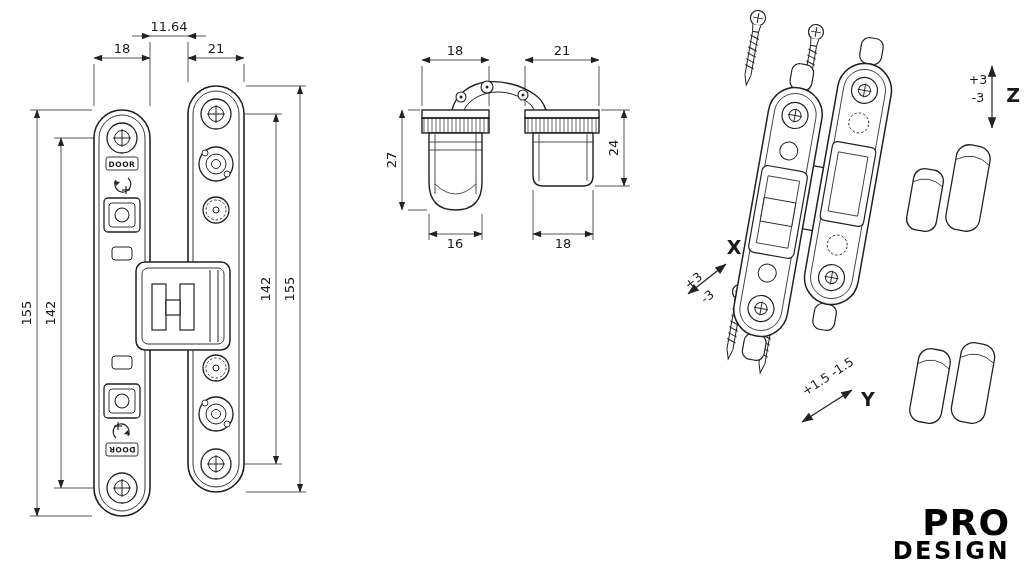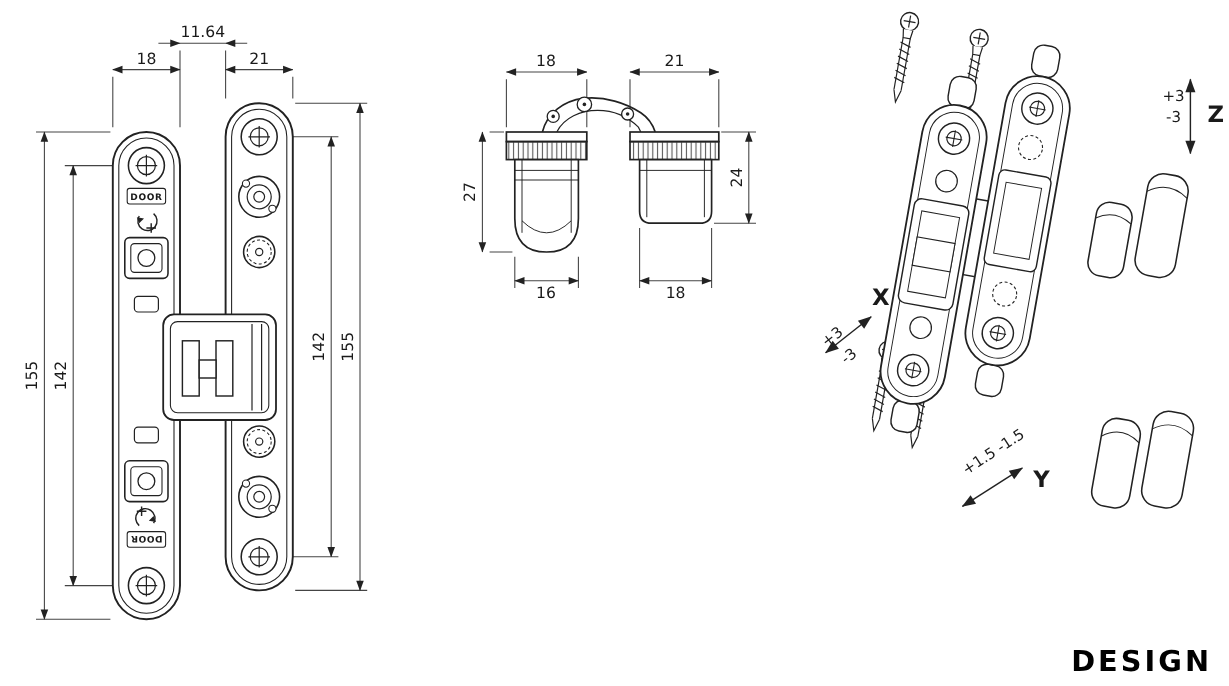--- a/index.html
+++ b/index.html
@@ -313,14 +313,15 @@
     <text class="axis-val" x="26" y="282" text-anchor="middle" transform="rotate(-38 26 282)">+3</text>
     <text class="axis-val" x="40" y="298" text-anchor="middle" transform="rotate(-38 40 298)">-3</text>
 
     <line x1="132" y1="420" x2="182" y2="388" stroke="#222" stroke-width="1.2" marker-start="url(#arrI)" marker-end="url(#arrI)"></line>
     <text class="axis-val" x="160" y="378" text-anchor="middle" transform="rotate(-33 160 378)">+1.5 -1.5</text>
     <text class="axis" x="198" y="404" text-anchor="middle">Y</text>
   </g>
 </svg>
 
 <div class="logo">
+  <div class="logo-pro">PRO</div>
   <div class="logo-design">DESIGN</div>
 </div>
 
 </body></html>

